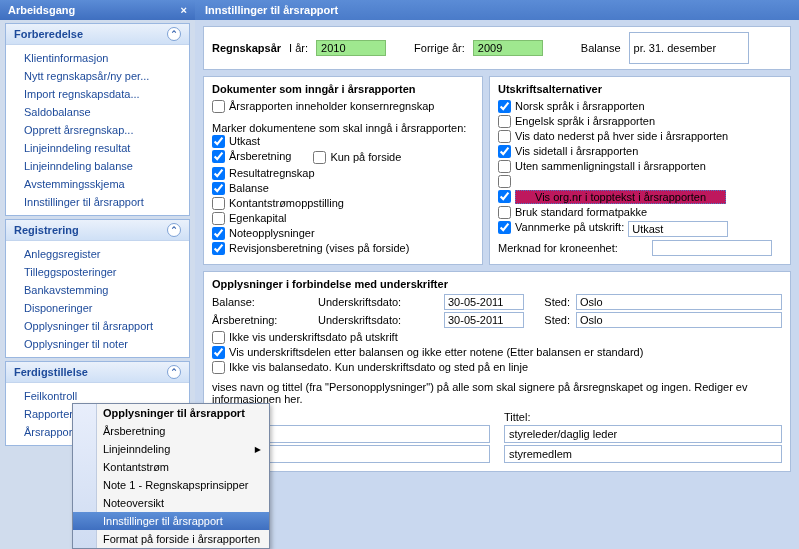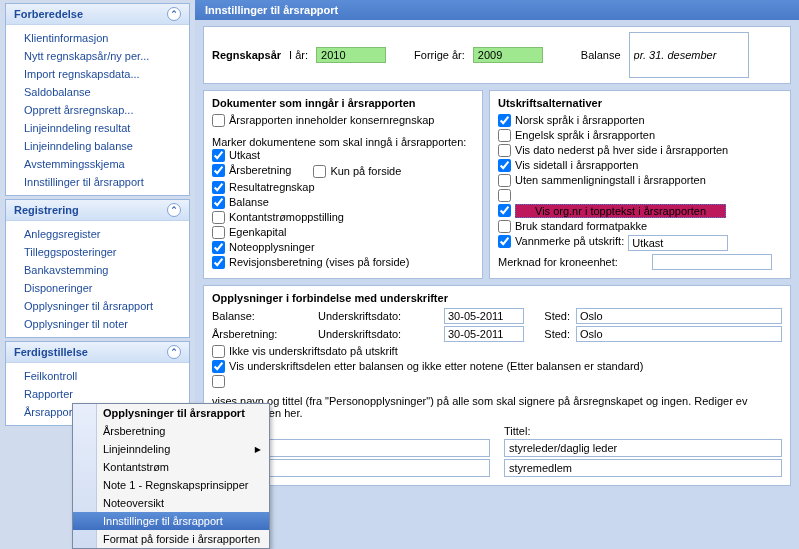--- a/index.html
+++ b/index.html
@@ -13,21 +13,21 @@
 .chev { width: 14px; height: 14px; border: 1px solid #7ea2d6; border-radius: 50%; background: #fff; display: inline-flex; align-items: center; justify-content: center; font-size: 9px; color: #3a66b0; }
 .section-body { padding: 4px 0; }
 .nav-item { color: #1d4a9a; padding: 3px 18px; cursor: pointer; white-space: nowrap; overflow: hidden; text-overflow: ellipsis; }
 .main { flex: 1; display: flex; flex-direction: column; background: #c9d8ef; }
 .main-title { background: linear-gradient(#5b8cd6,#4a7bc9); color: #fff; font-weight: bold; padding: 4px 10px; }
 .content { padding: 6px 8px; overflow: auto; flex: 1; }
 .yearbar { background: #fff; border: 1px solid #a9bedd; padding: 5px 8px; display: flex; align-items: center; gap: 8px; margin-bottom: 6px; }
 .yearbar label { font-weight: bold; }
 .yearbar .lbl { font-weight: normal; }
 .yearbar input.green { background: #9fe88f; border: 1px solid #7fbf6f; padding: 1px 4px; width: 70px; }
-.yearbar input.plain { border: 1px solid #9fb7d9; padding: 16px 4px; width: 120px; font-style: italic; }
+.yearbar input.plain { border: 1px solid #9fb7d9; padding: 9px 4px; width: 120px; }
 .row2 { display: flex; gap: 6px; margin-bottom: 6px; }
 .panel { background: #fff; border: 1px solid #a9bedd; padding: 6px 8px; flex: 1; }
 .panel h4 { font-weight: bold; margin-bottom: 4px; }
 .ck { display: flex; align-items: flex-start; gap: 4px; padding: 1px 0; }
 .ck input[type=checkbox] { width: 13px; height: 13px; }
 .ck .hl { background: #be185d; border: 1px dotted #4a7bc9; padding: 0 19px; }
 .sub { margin-left: 18px; }
 .field { border: 1px solid #9fb7d9; padding: 1px 3px; background: #fff; }
 .grid-inline { display: flex; align-items: center; gap: 4px; margin: 2px 0; }
 .select { border: 1px solid #9fb7d9; background: #fff; padding: 1px 3px; display: inline-flex; align-items: center; justify-content: space-between; }
@@ -45,20 +45,24 @@
 .context-menu .cm-left { position: absolute; left: 0; top: 0; bottom: 0; width: 24px; background: linear-gradient(#e8eefb,#cfdcf2); border-right: 1px solid #c0cce0; }
 .cm-item { position: relative; padding: 3px 8px 3px 30px; color: #000; cursor: default; display: flex; justify-content: space-between; align-items: center; }
 .cm-item.hover { background: linear-gradient(#5d8fd7,#3f6fc0); color: #fff; }
 .cm-item .arr { font-size: 8px; }
 </style>
 </head>
 <body>
 
 <div class="layout">
   <div class="sidebar">
+    <div class="sidebar-title">
+      <span>Arbeidsgang</span>
+      <span class="close">×</span>
+    </div>
 
     <div class="section">
       <div class="section-header">
         <span>Forberedelse</span>
         <span class="chev">⌃</span>
       </div>
       <div class="section-body">
         <div class="nav-item">Klientinformasjon</div>
         <div class="nav-item">Nytt regnskapsår/ny per...</div>
         <div class="nav-item">Import regnskapsdata...</div>
@@ -224,20 +228,21 @@
         <div class="ck">
             <input type="checkbox" style="">
             <span>Ikke vis underskriftsdato på utskrift</span>
           </div>
         <div class="ck">
             <input type="checkbox" checked="" style="">
             <span>Vis underskriftsdelen etter balansen og ikke etter notene (Etter balansen er standard)</span>
           </div>
         <div class="ck">
             <input type="checkbox" style="">
+            <span>Ikke vis balansedato. Kun underskriftsdato og sted på en linje</span>
           </div>
         <div style="margin-top:6px">vises navn og tittel (fra "Personopplysninger") på alle som skal signere på årsregnskapet og ingen. Rediger ev informasjonen her.</div>
         <div class="cols">
           <div class="col">
             <div class="hdr">&nbsp;</div>
             <input value="mann" style="">
             <input value="smann" style="">
           </div>
           <div class="col">
             <div class="hdr">Tittel:</div>

